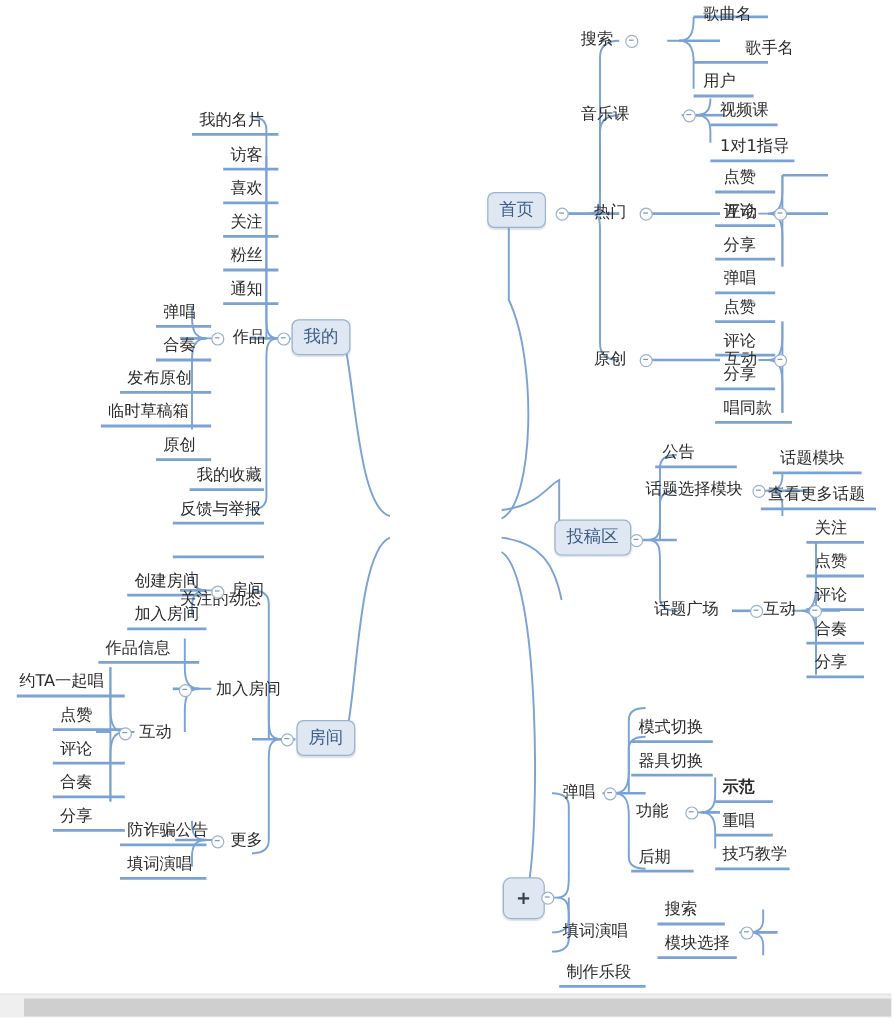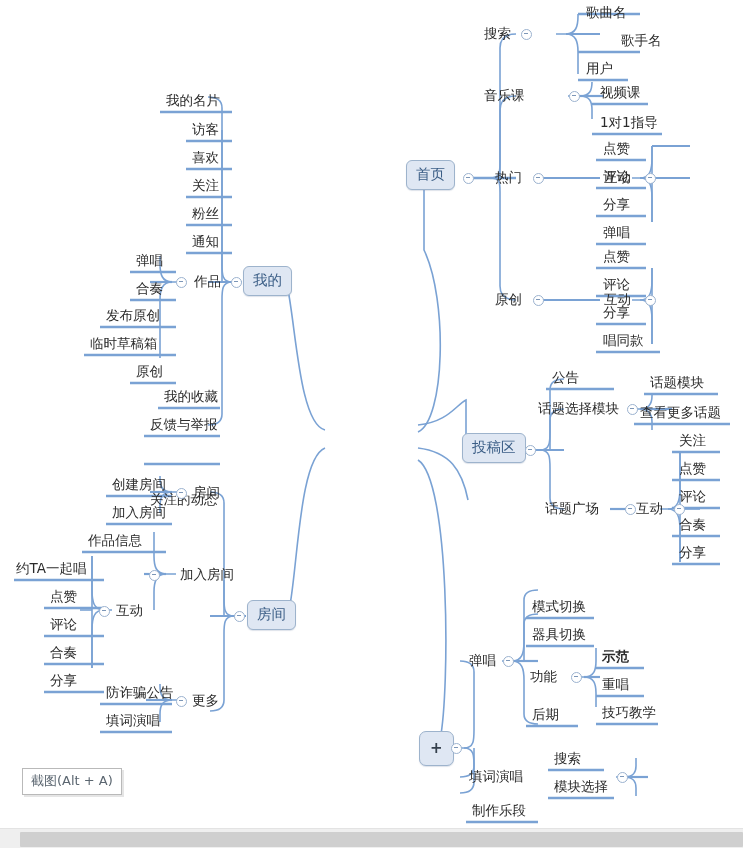--- a/index.html
+++ b/index.html
@@ -374,18 +374,17 @@
 
   <div class="node leaf" style="left:529px;top:705px;">后期</div>
 
   <div class="node leaf" style="left:466px;top:767px;">填词演唱</div>
   <div class="dot" style="left:617px;top:772px;"></div>
   <div class="node leaf" style="left:551px;top:749px;">搜索</div>
   <div class="node leaf" style="left:551px;top:777px;">模块选择</div>
 
   <div class="node leaf" style="left:469px;top:801px;">制作乐段</div>
 
-  <div id="capture-chip">截图(Alt + A)</div>
 </div>
 
 <div id="scrollbar-track">
   <div id="scrollbar-thumb" style="left:20px;top:3px;"></div>
 </div>
 
 </body></html>

